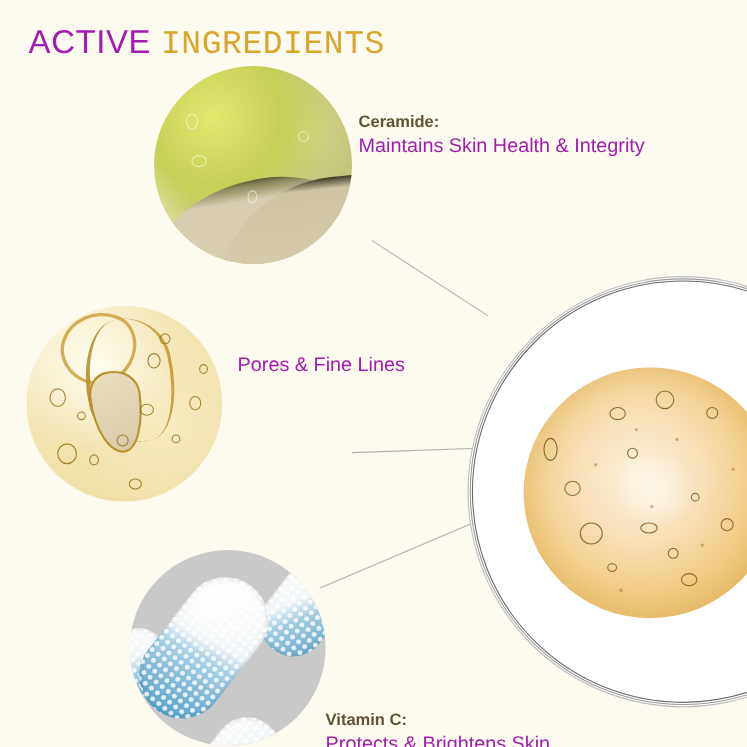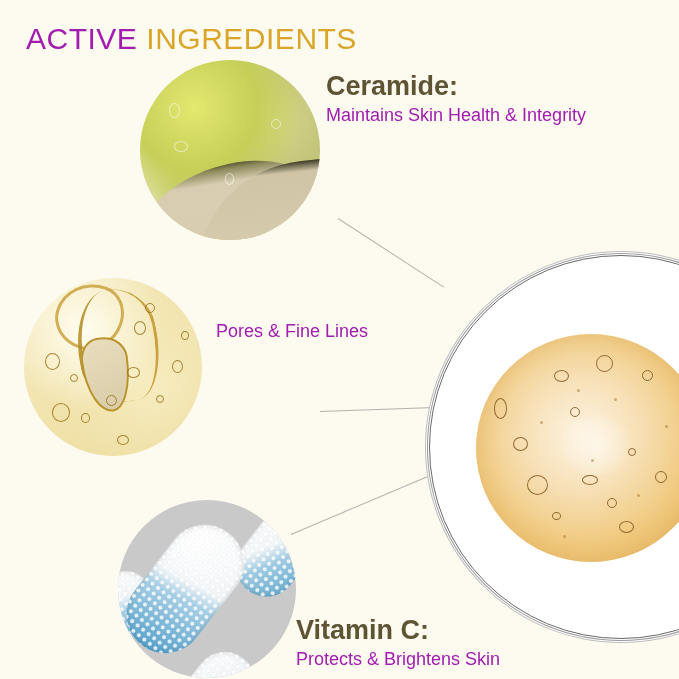--- a/index.html
+++ b/index.html
@@ -18,21 +18,21 @@
 
   
   .title{
     position:absolute;
     left:26px; top:22px;
     font-size:30px;
     letter-spacing:.5px;
     white-space:nowrap;
   }
   .title .t-active{ color:#a21caf; }
-  .title .t-ingredients{ color:#d9a62a; margin-left:9px; }
+  .title .t-ingredients{ color:#d9a62a; margin-left:9px;font-family:Liberation Mono, monospace; }
 
   
   .connector{
     position:absolute;
     height:1px;
     background:#9a9a9a;
     transform-origin:0 50%;
     opacity:.75;
   }
 
@@ -177,25 +177,26 @@
     position:absolute;border-radius:50%;
     border:1.6px solid rgba(120,78,20,.8);
   }
   .dbub.s{ border-width:1px; }
   .ddot{ position:absolute;border-radius:50%;background:rgba(150,100,30,.45); }
 
   
   .label{ position:absolute; }
   .label .lbl-title{
     display:block;
-    font-size:27px;
+    font-size:15px;
     font-weight:bold;
     color:#5e5434;
     line-height:1.25;
     white-space:nowrap;
+    margin-top:32px;
   }
   .label .lbl-desc{
     display:block;
     font-size:18px;
     color:#a21caf;
     line-height:1.3;
     white-space:nowrap;
   }
   .lbl-ceramide{ left:326px; top:70px; }
   .lbl-peptide{  left:216px; top:320px; }

